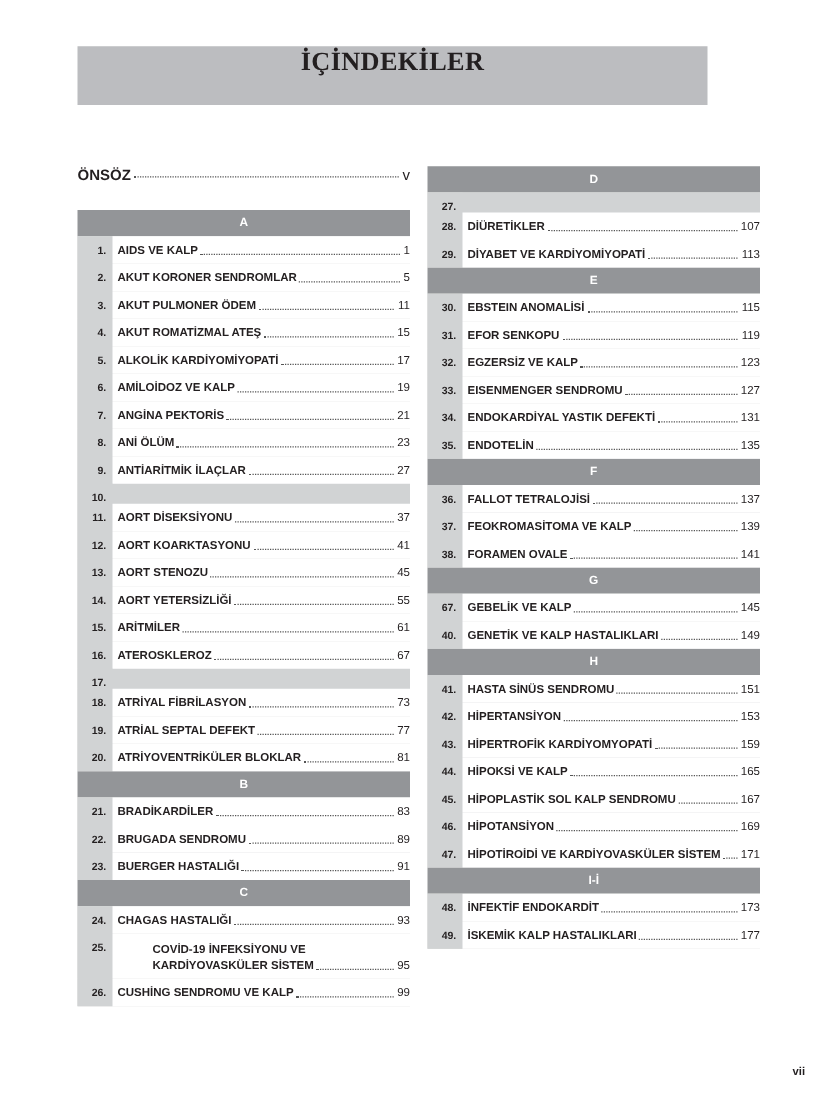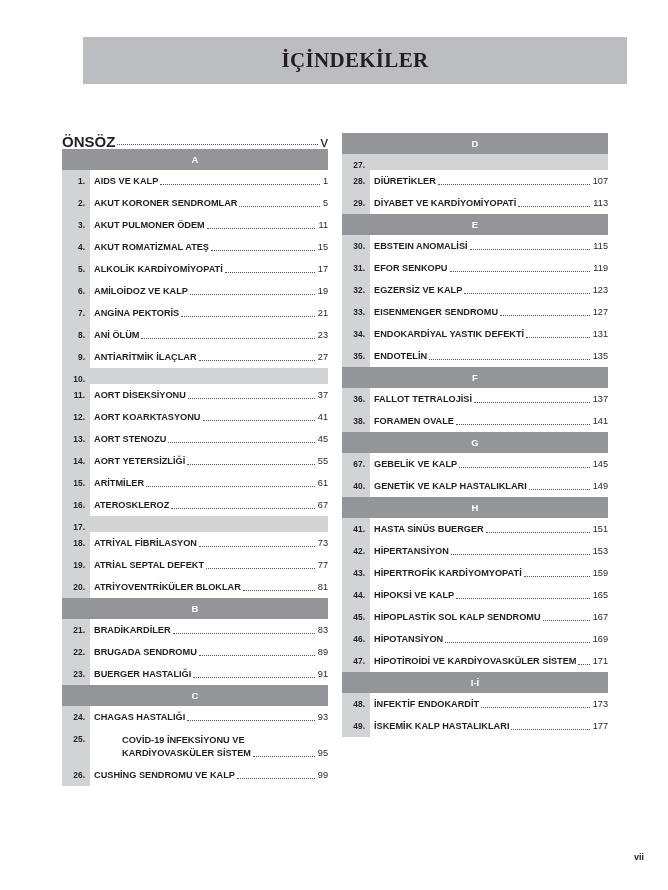--- a/index.html
+++ b/index.html
@@ -1,26 +1,26 @@
 <!DOCTYPE html>
 <html><head>
 <meta charset="utf-8">
 <style>
   html, body { margin: 0; padding: 0; background: #ffffff; }
   body { width: 668px; height: 890px; position: relative; overflow: hidden;
          font-family: "Liberation Sans", "DejaVu Sans", sans-serif; color: #231f20; }
-  .title-bar { position: absolute; left: 62px; top: 37px; width: 544px; height: 47px;
-               background: #bcbdc0; display: flex; align-items: center; justify-content: center; margin-left: 21px; }
+  .title-bar { position: absolute; left: 62px; top: 37px; width: 504px; height: 47px;
+               background: #bcbdc0; display: flex; align-items: flex-start; justify-content: center; }
   .title-bar h1 { margin: 0; font-family: "Liberation Serif", "DejaVu Serif", serif;
                   font-size: 21px; font-weight: bold; color: #231f20; letter-spacing: 0.3px; }
   .col { position: absolute; width: 266px; }
   .col.left { left: 62px; top: 133px; }
   .col.right { left: 342px; top: 133px; }
-  .preface { display: flex; align-items: baseline; font-size: 15px; font-weight: bold;
-             height: 16px; }
+  .preface { display: flex; align-items: baseline; font-size: 12px; font-weight: bold;
+             height: 16px; margin-bottom: 19px; }
   .preface .lbl { font-weight: bold; }
   .preface .pg { font-weight: normal; padding-left: 1px; }
   .dots { flex: 1; border-bottom: 1px dotted #555; margin: 0 2px; transform: translateY(-2px); }
   .section-head { background: #939598; color: #ffffff; font-size: 9.5px; font-weight: bold;
                   text-align: center; height: 21px; line-height: 21px; }
   .entries { background: #d1d3d4; padding-left: 0; }
   .entry { display: flex; align-items: stretch; }
   .entry .num { width: 28px; flex: 0 0 28px; text-align: center; font-size: 8.4px; font-weight: bold;
                 color: #231f20; padding-right: 5px; box-sizing: border-box; display: flex;
                 align-items: flex-start; justify-content: flex-end; padding-top: 6px; background: #d1d3d4; }
@@ -403,20 +403,30 @@
           <span class="num">36.</span>
           <span class="body">
             <span class="txt">
               <span class="line">FALLOT TETRALOJİSİ</span>
             </span>
             <span class="dots"></span>
             <span class="pg">137</span>
           </span>
         </div>
         <div class="entry">
+          <span class="num">37.</span>
+          <span class="body">
+            <span class="txt">
+              <span class="line">FEOKROMASİTOMA VE KALP</span>
+            </span>
+            <span class="dots"></span>
+            <span class="pg">139</span>
+          </span>
+        </div>
+        <div class="entry">
           <span class="num">38.</span>
           <span class="body">
             <span class="txt">
               <span class="line">FORAMEN OVALE</span>
             </span>
             <span class="dots"></span>
             <span class="pg">141</span>
           </span>
         </div>
       </div>
@@ -442,21 +452,21 @@
             <span class="pg">149</span>
           </span>
         </div>
       </div>
       <div class="section-head">H</div>
       <div class="entries">
         <div class="entry">
           <span class="num">41.</span>
           <span class="body">
             <span class="txt">
-              <span class="line">HASTA SİNÜS BUERGER</span>
+              <span class="line">HASTA SİNÜS SENDROMU</span>
             </span>
             <span class="dots"></span>
             <span class="pg">151</span>
           </span>
         </div>
         <div class="entry">
           <span class="num">42.</span>
           <span class="body">
             <span class="txt">
               <span class="line">HİPERTANSİYON</span>

